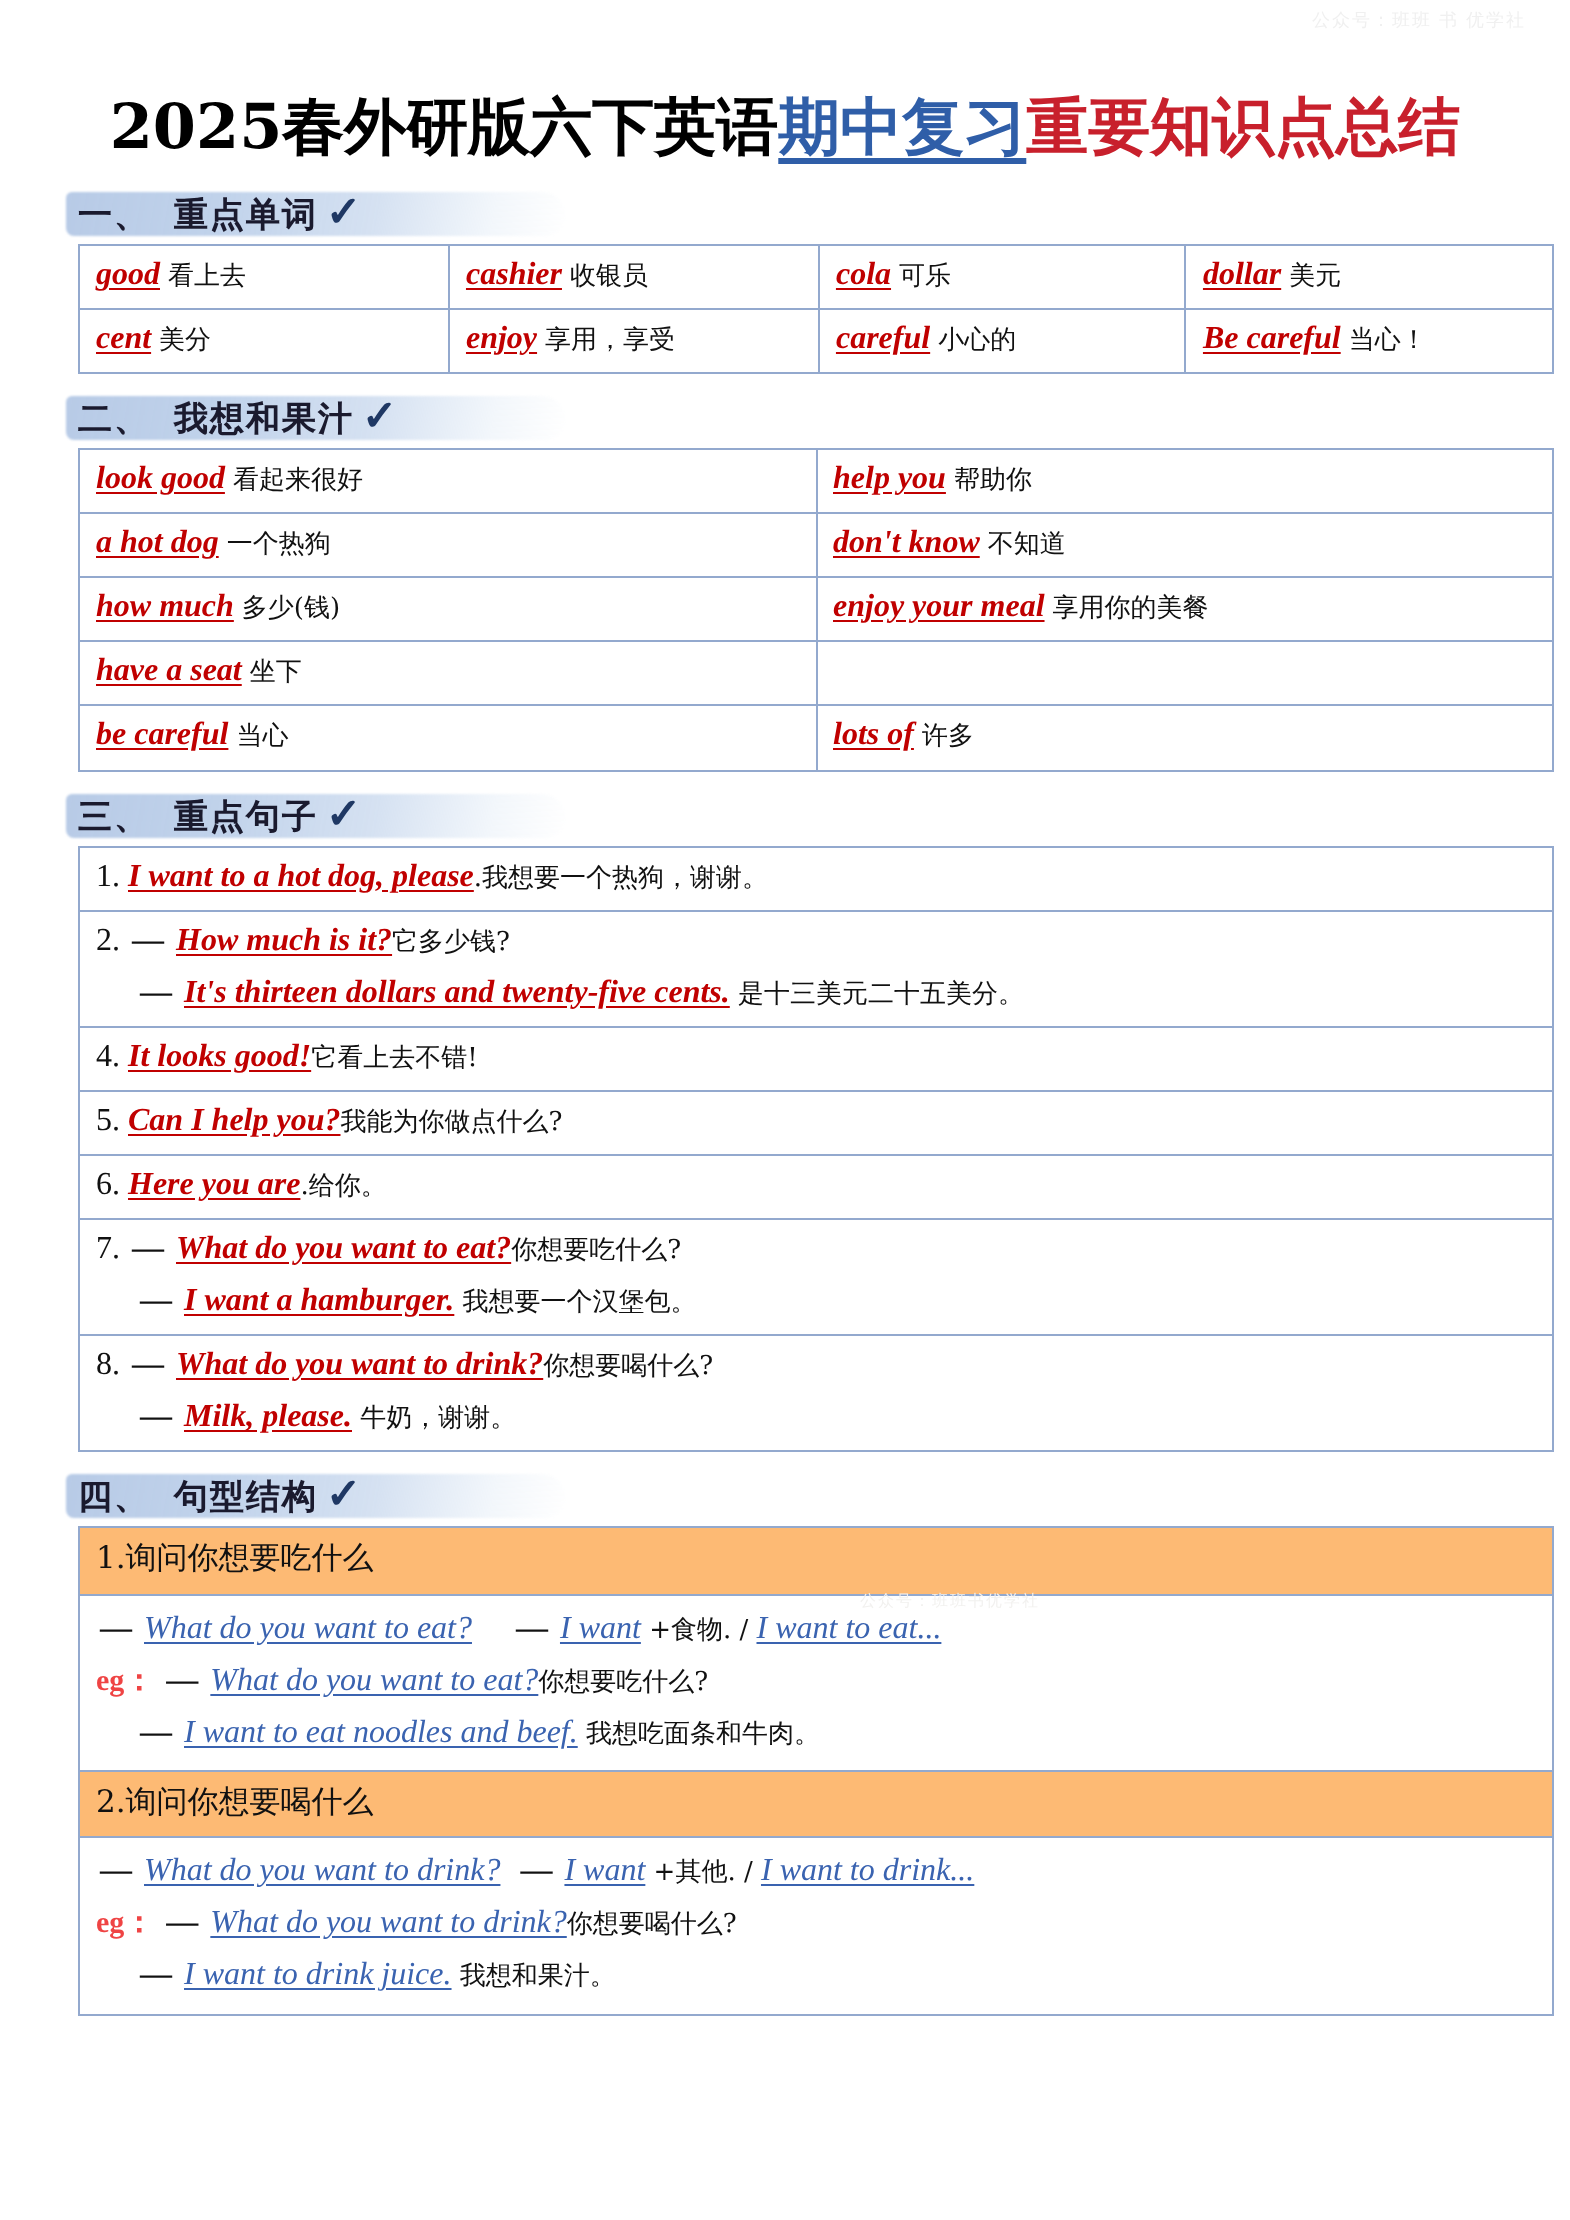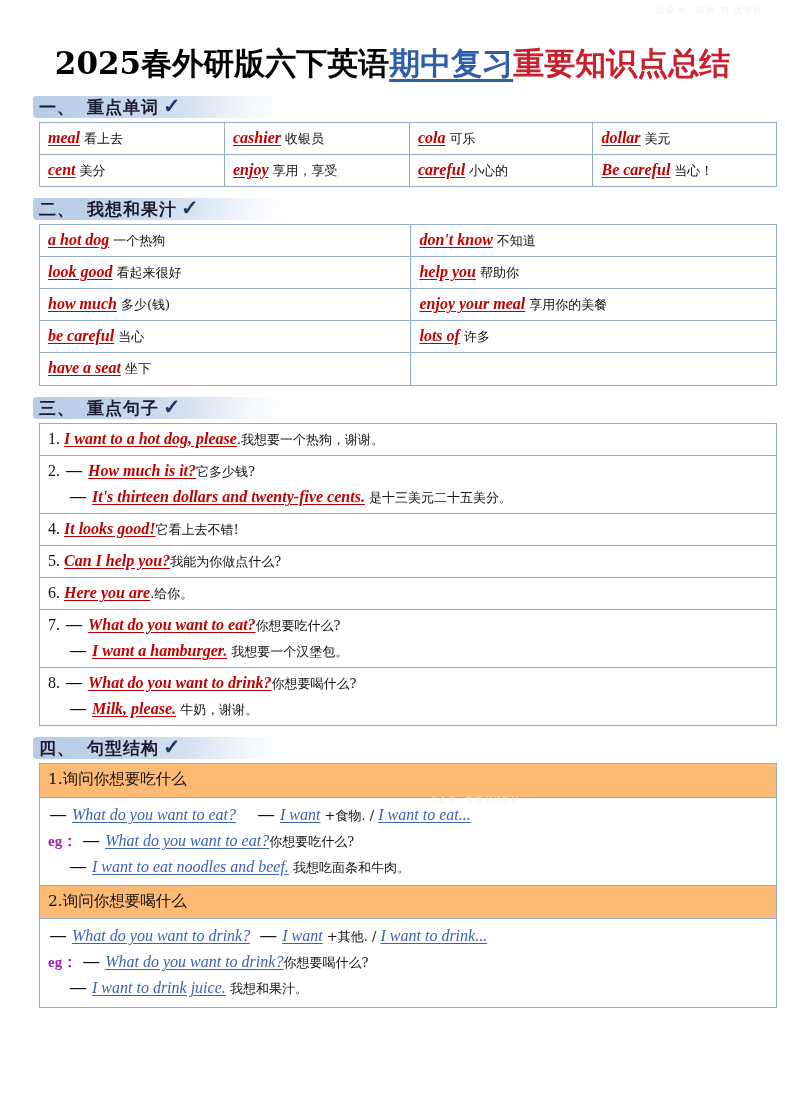--- a/index.html
+++ b/index.html
@@ -154,21 +154,21 @@
     text-underline-offset: 2px;
     font-family: "Liberation Serif", serif;
   }
   .cn {
     color: #111111;
     font-family: "DejaVu Serif", "Liberation Serif", serif;
     font-size: 13px;
   }
   .num { color: #111111; font-size: 16px; }
   .dash { color: #111111; font-weight: bold; padding: 0 2px; }
-  .eg { color: #a21caf; font-size: 15px; font-weight: bold; }
+  .eg { color: #ef4444; font-size: 15px; font-weight: bold; }
   .plain { color: #111111; }
 
   .line { display: block; white-space: nowrap; }
   .line + .line { margin-top: 4px; }
   .indent { padding-left: 20px; }
 
   
   .tbl-struct td.hdr {
     background: #fdba74;
     font-size: 15.5px;
@@ -190,21 +190,21 @@
 
   <div class="sec-head">
     <span class="brush"></span>
     <span class="sec-text"><span class="sec-num">一、</span><span>重点单词</span></span>
     <span class="check">✓</span>
   </div>
 
   <table class="grid tbl-words">
     <tbody>
         <tr>
-      <td style="width:25.1%"><span class="en-red">meal</span> <span class="cn">看上去</span></td>
+      <td style="width:25.1%"><span class="en-red">good</span> <span class="cn">看上去</span></td>
       <td style="width:25.1%"><span class="en-red">cashier</span> <span class="cn">收银员</span></td>
       <td style="width:24.9%"><span class="en-red">cola</span> <span class="cn">可乐</span></td>
       <td style="width:24.9%"><span class="en-red">dollar</span> <span class="cn">美元</span></td>
     </tr>
     <tr>
       <td><span class="en-red">cent</span> <span class="cn">美分</span></td>
       <td><span class="en-red">enjoy</span> <span class="cn">享用，享受</span></td>
       <td><span class="en-red">careful</span> <span class="cn">小心的</span></td>
       <td><span class="en-red">Be careful</span> <span class="cn">当心！</span></td>
     </tr>
@@ -213,38 +213,38 @@
 
   <div class="sec-head">
     <span class="brush"></span>
     <span class="sec-text"><span class="sec-num">二、</span><span>我想和果汁</span></span>
     <span class="check">✓</span>
   </div>
 
   <table class="grid tbl-phrases">
     <tbody>
         <tr>
+      <td><span class="en-red">look good</span> <span class="cn">看起来很好</span></td>
+      <td><span class="en-red">help you</span> <span class="cn">帮助你</span></td>
+    </tr>
+    <tr>
       <td style="width:50.4%"><span class="en-red">a hot dog</span> <span class="cn">一个热狗</span></td>
       <td style="width:49.6%"><span class="en-red">don't know</span> <span class="cn">不知道</span></td>
     </tr>
     <tr>
-      <td><span class="en-red">look good</span> <span class="cn">看起来很好</span></td>
-      <td><span class="en-red">help you</span> <span class="cn">帮助你</span></td>
-    </tr>
-    <tr>
       <td><span class="en-red">how much</span> <span class="cn">多少(钱)</span></td>
       <td><span class="en-red">enjoy your meal</span> <span class="cn">享用你的美餐</span></td>
     </tr>
     <tr>
+      <td><span class="en-red">have a seat</span> <span class="cn">坐下</span></td>
+      <td></td>
+    </tr>
+    <tr>
       <td><span class="en-red">be careful</span> <span class="cn">当心</span></td>
       <td><span class="en-red">lots of</span> <span class="cn">许多</span></td>
-    </tr>
-    <tr>
-      <td><span class="en-red">have a seat</span> <span class="cn">坐下</span></td>
-      <td></td>
     </tr>
   </tbody>
     </table>
 
   <div class="sec-head">
     <span class="brush"></span>
     <span class="sec-text"><span class="sec-num">三、</span><span>重点句子</span></span>
     <span class="check">✓</span>
   </div>
 

